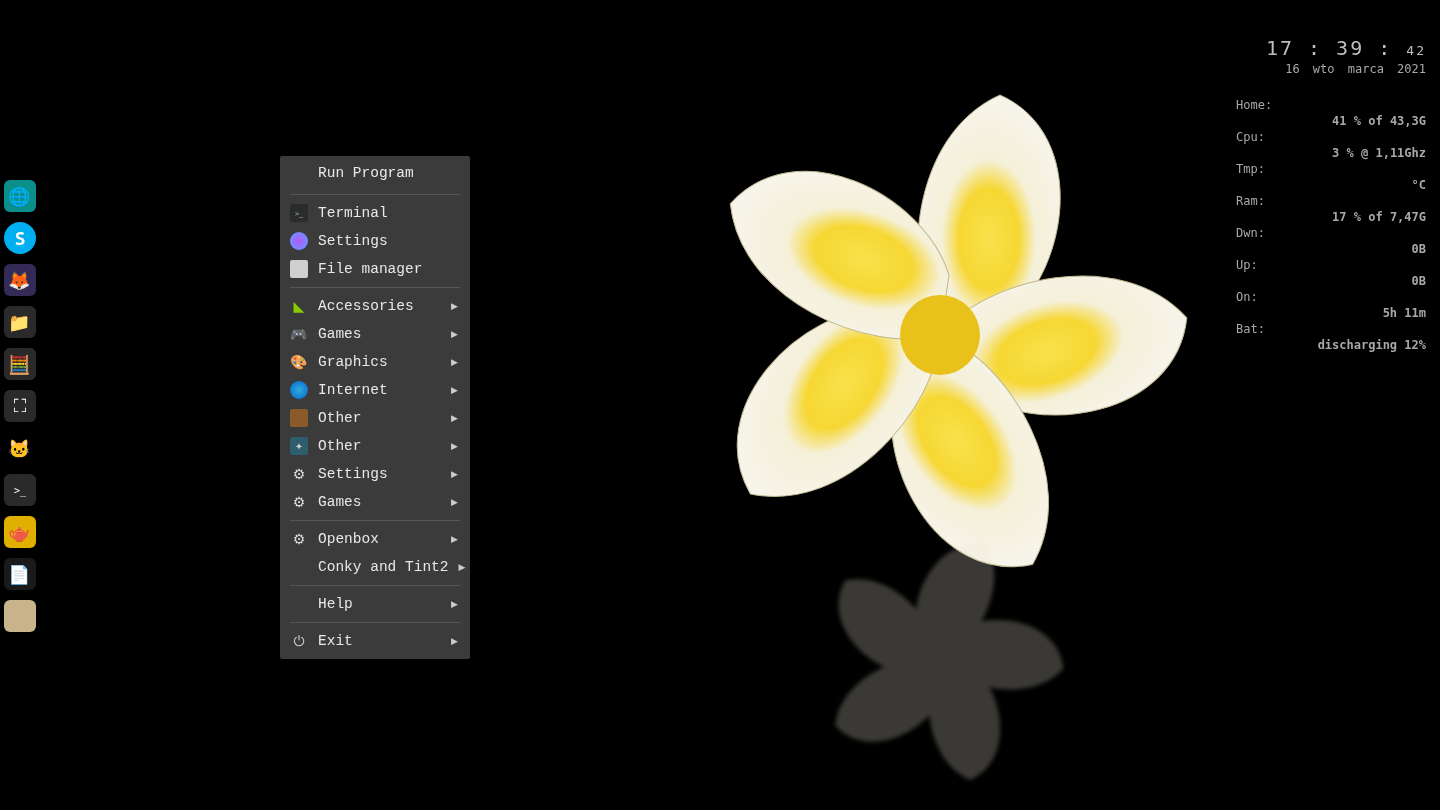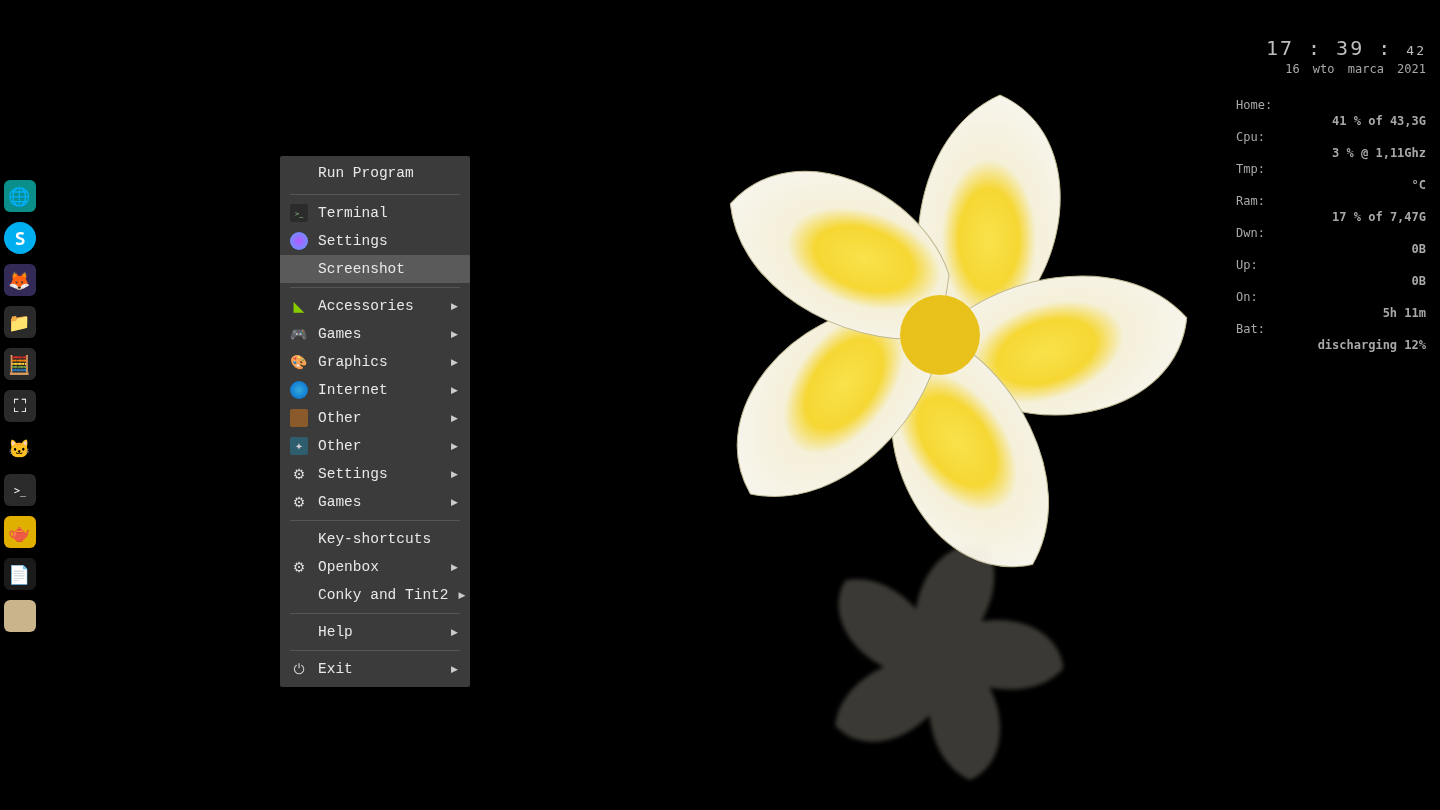--- a/index.html
+++ b/index.html
@@ -215,23 +215,25 @@
         <span class="sq" style="background:#2b2b2b;color:#8c8;font-size:8px;display:flex;align-items:center;justify-content:center">&gt;_</span>
       </span>
     <span class="mi-lbl">Terminal</span>
   </div>
   <div class="menu-row">
     <span class="mi-ico">
         <span class="sq" style="background:radial-gradient(circle,#b35aff,#5aa0ff);border-radius:50%"></span>
       </span>
     <span class="mi-lbl">Settings</span>
   </div>
-  <div class="menu-row hover">
-    <span class="mi-ico"></span>
-    <span class="mi-lbl">Screenshot</span>
+  <div class="menu-row">
+    <span class="mi-ico">
+        <span class="sq" style="background:#cfcfcf;border-radius:2px"></span>
+      </span>
+    <span class="mi-lbl">File manager</span>
   </div>
   <div class="menu-sep"></div>
 
   <div class="menu-row">
     <span class="mi-ico">
         <span style="color:#8c0">◣</span>
       </span>
     <span class="mi-lbl">Accessories</span>
     <span class="mi-arrow">▶</span>
   </div>
@@ -277,24 +279,20 @@
   </div>
   <div class="menu-row">
     <span class="mi-ico">
         <span style="color:#ddd">⚙</span>
       </span>
     <span class="mi-lbl">Games</span>
     <span class="mi-arrow">▶</span>
   </div>
   <div class="menu-sep"></div>
 
-  <div class="menu-row">
-    <span class="mi-ico"></span>
-    <span class="mi-lbl">Key-shortcuts</span>
-  </div>
   <div class="menu-row">
     <span class="mi-ico">
         <span style="color:#ddd">⚙</span>
       </span>
     <span class="mi-lbl">Openbox</span>
     <span class="mi-arrow">▶</span>
   </div>
   <div class="menu-row">
     <span class="mi-ico"></span>
     <span class="mi-lbl">Conky and Tint2</span>

